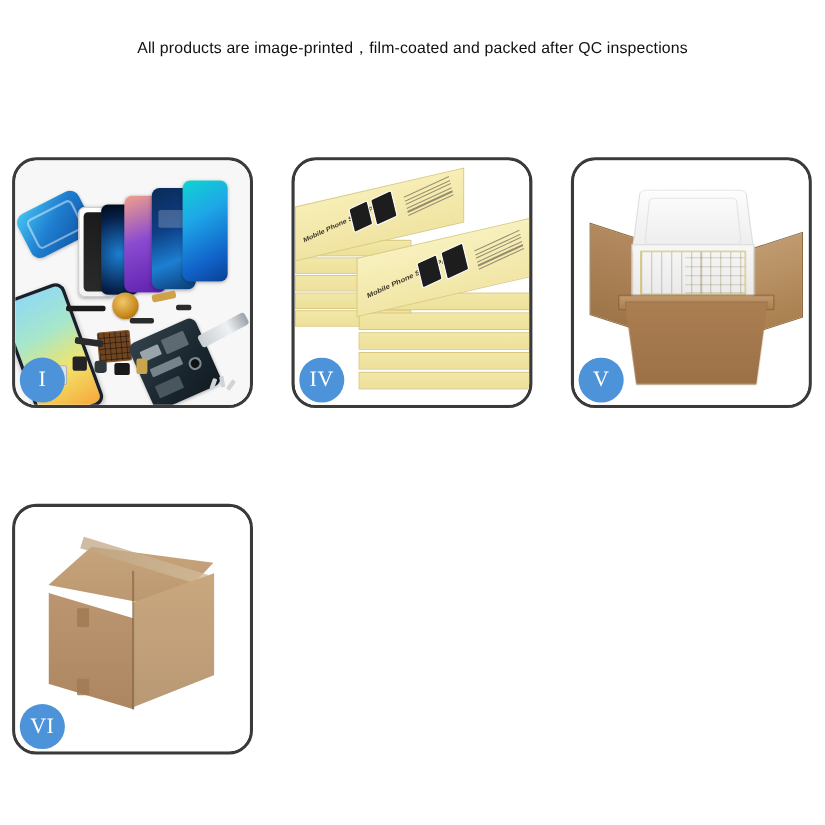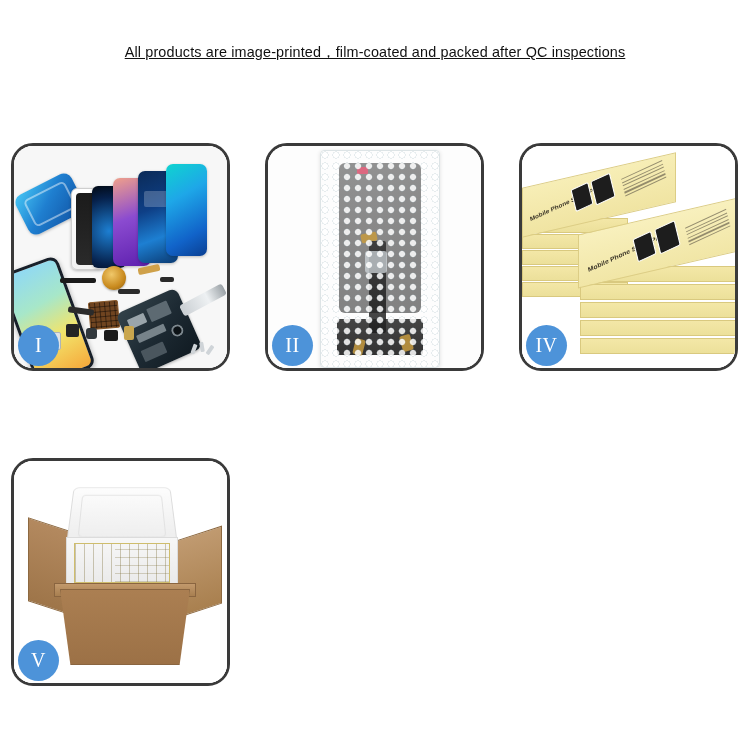--- a/index.html
+++ b/index.html
@@ -32,28 +32,26 @@
   .title {
     font-family: "Liberation Sans", sans-serif;
     font-size: 34px;
     font-weight: 700;
     letter-spacing: 1.2px;
     color: #0b0b0b;
     line-height: 1.08;
     white-space: nowrap;
   }
   .subtitle {
-    margin-top: 9px;
     font-family: "Liberation Sans", sans-serif;
     font-size: 14.4px;
     font-weight: 400;
     letter-spacing: 0.15px;
     color: #111;
     white-space: nowrap;
-    text-decoration: underline;
   }
 
   
   .grid {
     position: absolute;
     left: 11px;
     top: 143px;
     width: 728px;
     height: 570px;
     display: grid;
@@ -426,38 +424,20 @@
           <div class="screws">
               <b></b>
               <b></b>
               <b></b>
             </div>
         </div>
       </div>
       <div class="badge">I</div>
     </div>
 
-    <div class="panel">
-      <div class="panel-inner">
-        <div class="scene2">
-          <div class="bubblebag">
-            <div class="lcd"></div>
-            <div class="pinktab"></div>
-            <div class="lcdgold g1"></div>
-            <div class="lcdflex"></div>
-            <div class="lcdconn"></div>
-            <div class="lcdbottom"></div>
-            <div class="lcdgold g2"></div>
-            <div class="lcdgold g3"></div>
-            <div class="bubbleoverlay"></div>
-          </div>
-        </div>
-      </div>
-      <div class="badge">II</div>
-    </div>
 
 
     <div class="panel">
       <div class="panel-inner">
         <div class="scene4">
           <div class="stackbox lbx l1"></div>
           <div class="stackbox lbx l2"></div>
           <div class="stackbox lbx l3"></div>
           <div class="stackbox lbx l4"></div>
           <div class="stackbox lbx l5"></div>
@@ -507,15 +487,29 @@
           <div class="foamlid"></div>
           <div class="foamtray"></div>
           <div class="yellowstack"></div>
           <div class="cartonrim"></div>
           <div class="cartonbody"></div>
         </div>
       </div>
       <div class="badge">V</div>
     </div>
 
+    <div class="panel">
+      <div class="panel-inner">
+        <div class="scene6">
+          <div class="ctop"></div>
+          <div class="ctape"></div>
+          <div class="cfrontL"></div>
+          <div class="cfrontR"></div>
+          <div class="cedge"></div>
+          <div class="ctab t1"></div>
+          <div class="ctab t2"></div>
+        </div>
+      </div>
+      <div class="badge">VI</div>
+    </div>
 
   </div>
 </div>
 
 </body></html>

